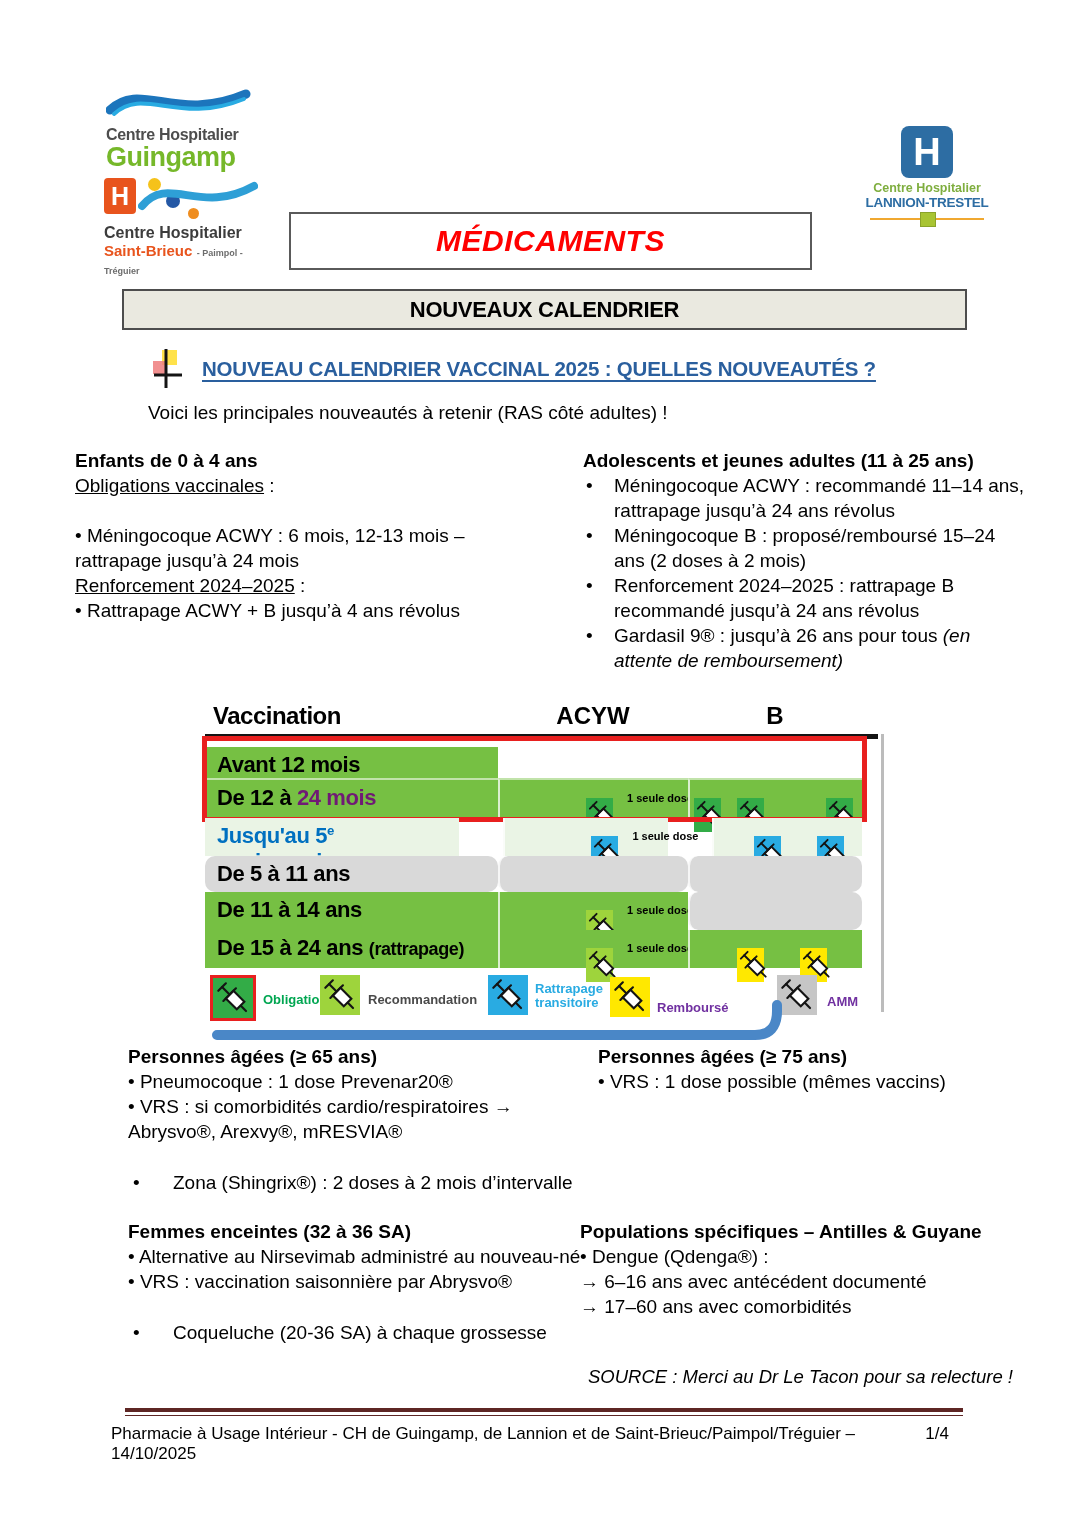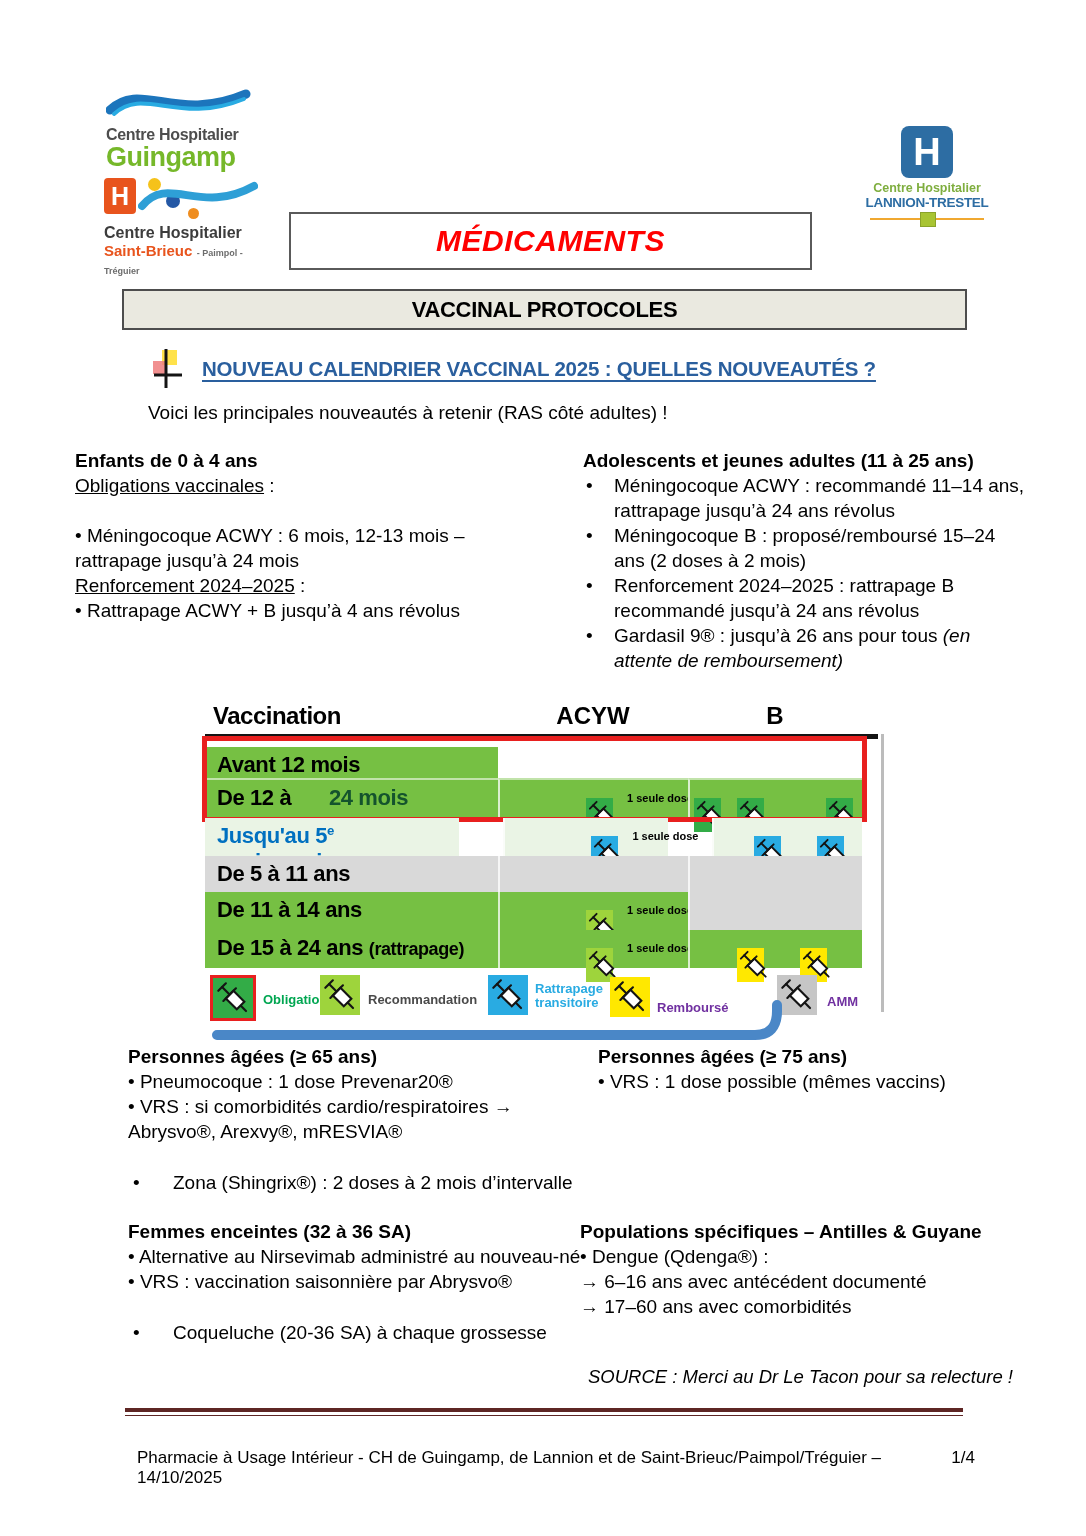--- a/index.html
+++ b/index.html
@@ -53,42 +53,42 @@
   ul.dots li::before{content:"\2022";position:absolute;left:3px;top:0;}
   .sec65{left:128px;top:1044px;width:445px;}
   .sec75{left:598px;top:1044px;width:420px;}
   .secFe{left:128px;top:1219px;width:465px;}
   .secPo{left:580px;top:1219px;width:445px;}
   .hang{position:relative;padding-left:45px;}
   .hang::before{content:"\2022";position:absolute;left:5px;top:0;}
   .src{left:588px;top:1366px;font-size:18.5px;font-style:italic;}
   
   .frule{left:125px;top:1408px;width:838px;height:3px;border-top:4px solid #5e2624;border-bottom:1px solid #5e2624;}
-  .ftr{left:137px;top:1424px;width:838px;display:flex;justify-content:space-between;font-size:17px;margin-top:24px;}
+  .ftr{left:111px;top:1424px;width:838px;display:flex;justify-content:space-between;font-size:17px;}
   
   .vtable{left:205px;top:700px;width:680px;height:345px;}
   .vh-label{position:absolute;left:8px;top:2px;font-size:24px;font-weight:bold;letter-spacing:-0.5px;}
   .vh-acyw{position:absolute;left:293px;top:2px;width:190px;text-align:center;font-size:24px;font-weight:bold;}
   .vh-b{position:absolute;left:483px;top:2px;width:174px;text-align:center;font-size:24px;font-weight:bold;}
   .hline{position:absolute;left:0;top:34px;width:673px;height:5px;background:#141414;}
   .vrow{position:absolute;left:0;width:657px;display:flex;}
   .cl{width:293px;position:relative;font-size:22px;font-weight:bold;padding:5px 0 0 12px;box-sizing:border-box;letter-spacing:-0.4px;}
   .ca{width:190px;position:relative;border-left:2px solid rgba(255,255,255,0.75);box-sizing:border-box;}
   .cb{width:174px;position:relative;border-left:2px solid rgba(255,255,255,0.75);box-sizing:border-box;}
   .bgG{background:#76c043;}
   .bgP{background:#eaf4e5;}
-  .bgY{background:#d9d9d9;}
+  .bgY{background:#d9d9d9;border-radius:10px;}
   .r1{top:39px;height:39px;align-items:flex-end;}
   .r2{top:78px;height:40px;}
   .r3{top:118px;height:38px;gap:44px;}
   .r4{top:156px;height:36px;}
   .r5{top:192px;height:38px;}
   .r6{top:230px;height:38px;}
   .r2 .cl,.r2 .ca,.r2 .cb{border-top:2px solid rgba(255,255,255,0.55);}
-  .redtxt{color:#14532d;margin-left:32px;}
+  .redtxt{color:#701a75;}
   .bluetxt{color:#0070c0;}
   .smlbl{font-size:18px;font-weight:bold;}
   .redbox{position:absolute;left:-3px;top:36px;width:655px;height:76px;border:5px solid #e8201f;pointer-events:none;}
   .edge{position:absolute;left:676px;top:34px;width:3px;height:278px;background:#bcbcbc;}
   
   .vx{position:absolute;top:18px;width:27px;height:34px;}
   .vx .si{position:absolute;left:0;top:0;width:34px;height:34px;overflow:visible;}
   .vx .tag{position:absolute;right:-1px;bottom:-1px;font-size:8px;font-weight:bold;font-style:normal;color:#111;}
   .icG{background:#33ac47;}
   .icB{background:#29abe2;}
@@ -153,21 +153,21 @@
         <span class="ln"></span>
         <span class="gsq"></span>
       </div>
   </div>
 
 
   <div class="abs rbox">
     <div class="t">MÉDICAMENTS</div>
   </div>
 
-  <div class="abs secbar">VACCINAL PROTOCOLES</div>
+  <div class="abs secbar">NOUVEAUX CALENDRIER</div>
 
   <div class="abs atitle">
     <svg width="32" height="42" viewBox="0 0 32 42">
       <rect x="10" y="2" width="15" height="15" fill="#ffe24a"></rect>
       <rect x="1" y="13" width="13" height="13" fill="#ee7d7d" opacity="0.85"></rect>
       <line x1="14" y1="1" x2="14" y2="40" stroke="#141414" stroke-width="3"></line>
       <line x1="2" y1="27" x2="30" y2="27" stroke="#141414" stroke-width="3"></line>
     </svg>
     <span class="txt">NOUVEAU CALENDRIER VACCINAL 2025 : QUELLES NOUVEAUTÉS ?</span>
   </div>

